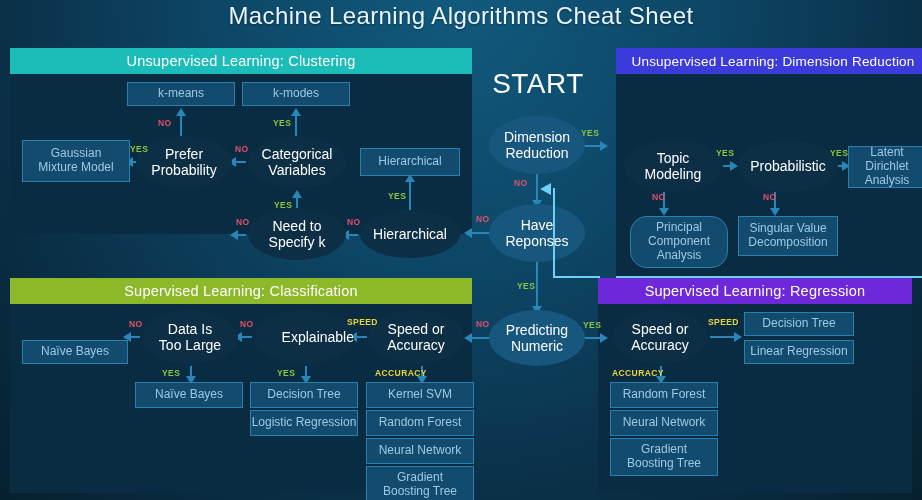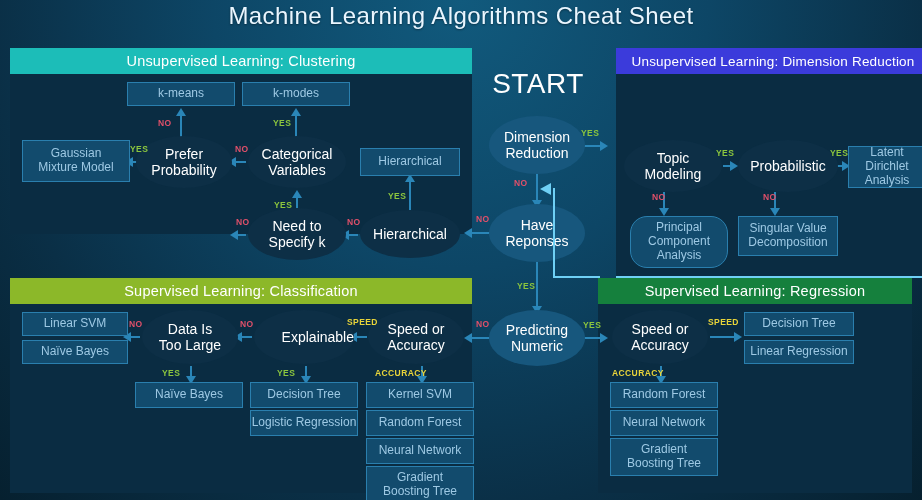--- a/index.html
+++ b/index.html
@@ -291,21 +291,20 @@
   </div>
 
   <div class="feedback-line" id="fb-h"></div>
   <div class="feedback-line" id="fb-v"></div>
   <div id="fb-arrow"></div>
 
   <div class="panel" id="panel-sc">
     <div class="panel-body"></div>
     <div class="panel-hdr" style="background:#8cb829;">Supervised Learning: Classification</div>
 
-    <div class="node leaf" style="left:12px; top:34px; width:106px; height:24px;">Linear SVM</div>
     <div class="node leaf" style="left:12px; top:62px; width:106px; height:24px;">Naïve Bayes</div>
 
     <div class="node decision" style="left:132px; top:32px; width:96px; height:54px;">
       <div>
         <div>Data Is</div>
         <div>Too Large</div>
       </div>
     </div>
 
     <div class="node decision" style="left:244px; top:32px; width:100px; height:54px;justify-content:flex-end;">
@@ -354,21 +353,21 @@
     <div class="node leaf" style="left:356px; top:188px; width:108px; height:38px;">
       <div>
         <div>Gradient</div>
         <div>Boosting Tree</div>
       </div>
     </div>
   </div>
 
   <div class="panel" id="panel-sr">
     <div class="panel-body"></div>
-    <div class="panel-hdr" style="background:#15803d;">Supervised Learning: Regression</div>
+    <div class="panel-hdr" style="background:#6d28d9;">Supervised Learning: Regression</div>
 
     <div class="node decision" style="left:14px; top:32px; width:96px; height:54px;">
       <div>
         <div>Speed or</div>
         <div>Accuracy</div>
       </div>
     </div>
 
     <div class="edge light" style="left:112px; top:58px; width:26px; height:2px;"></div>
     <div class="arrow right" style="left:136px; top:54px;"></div>

